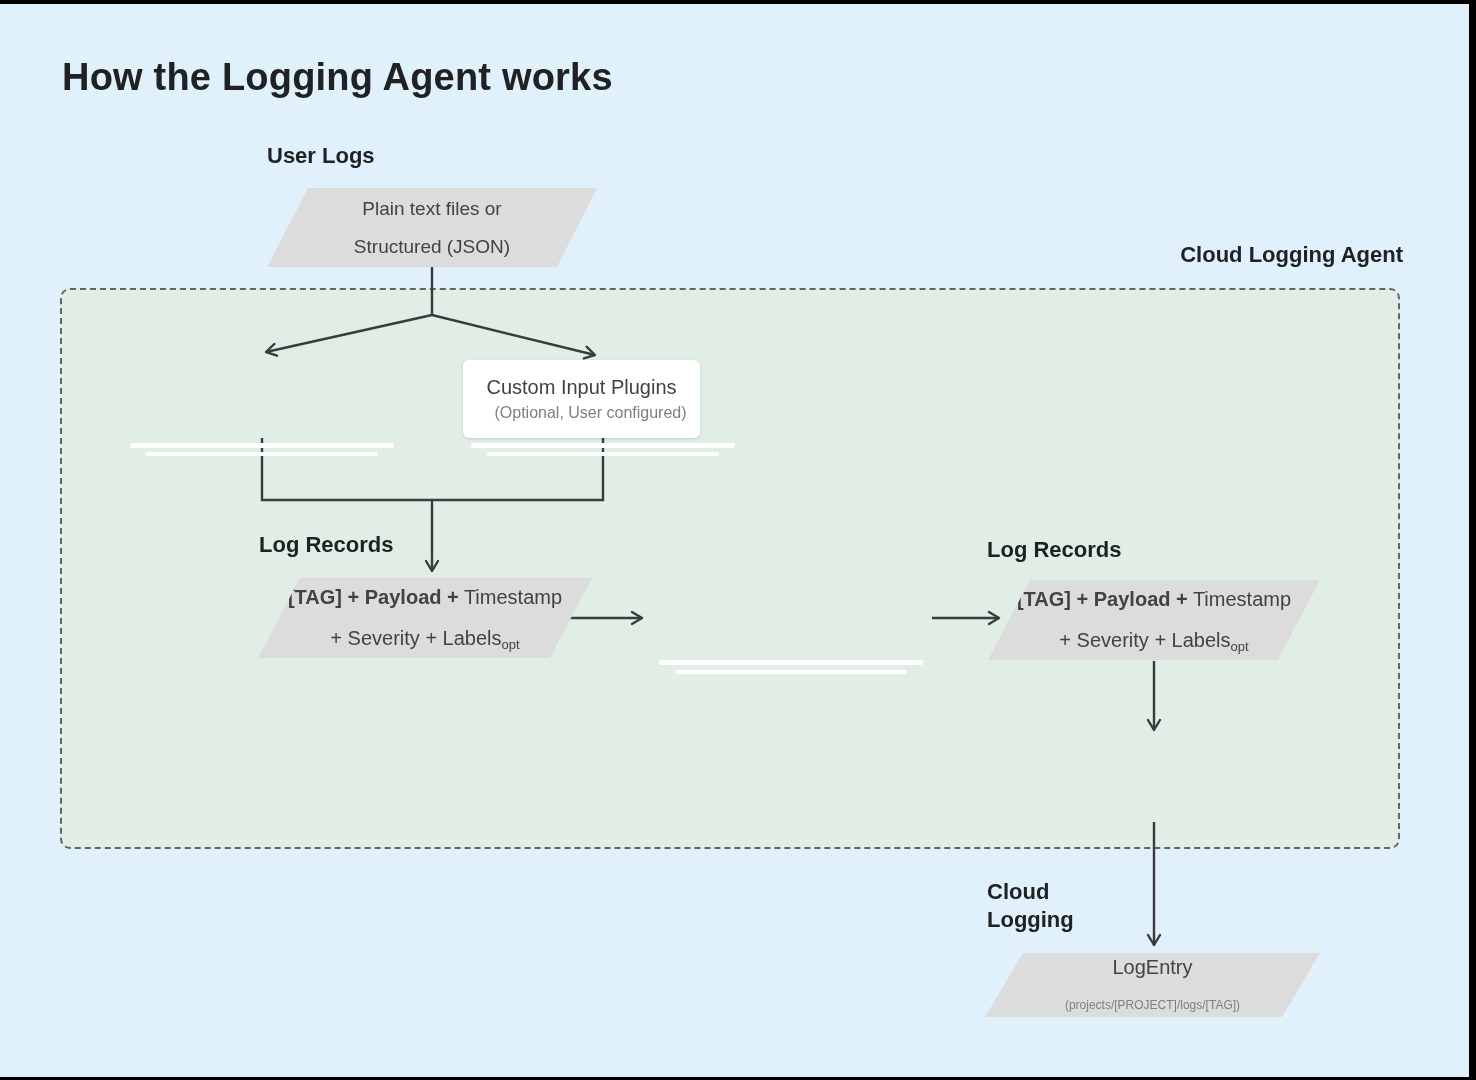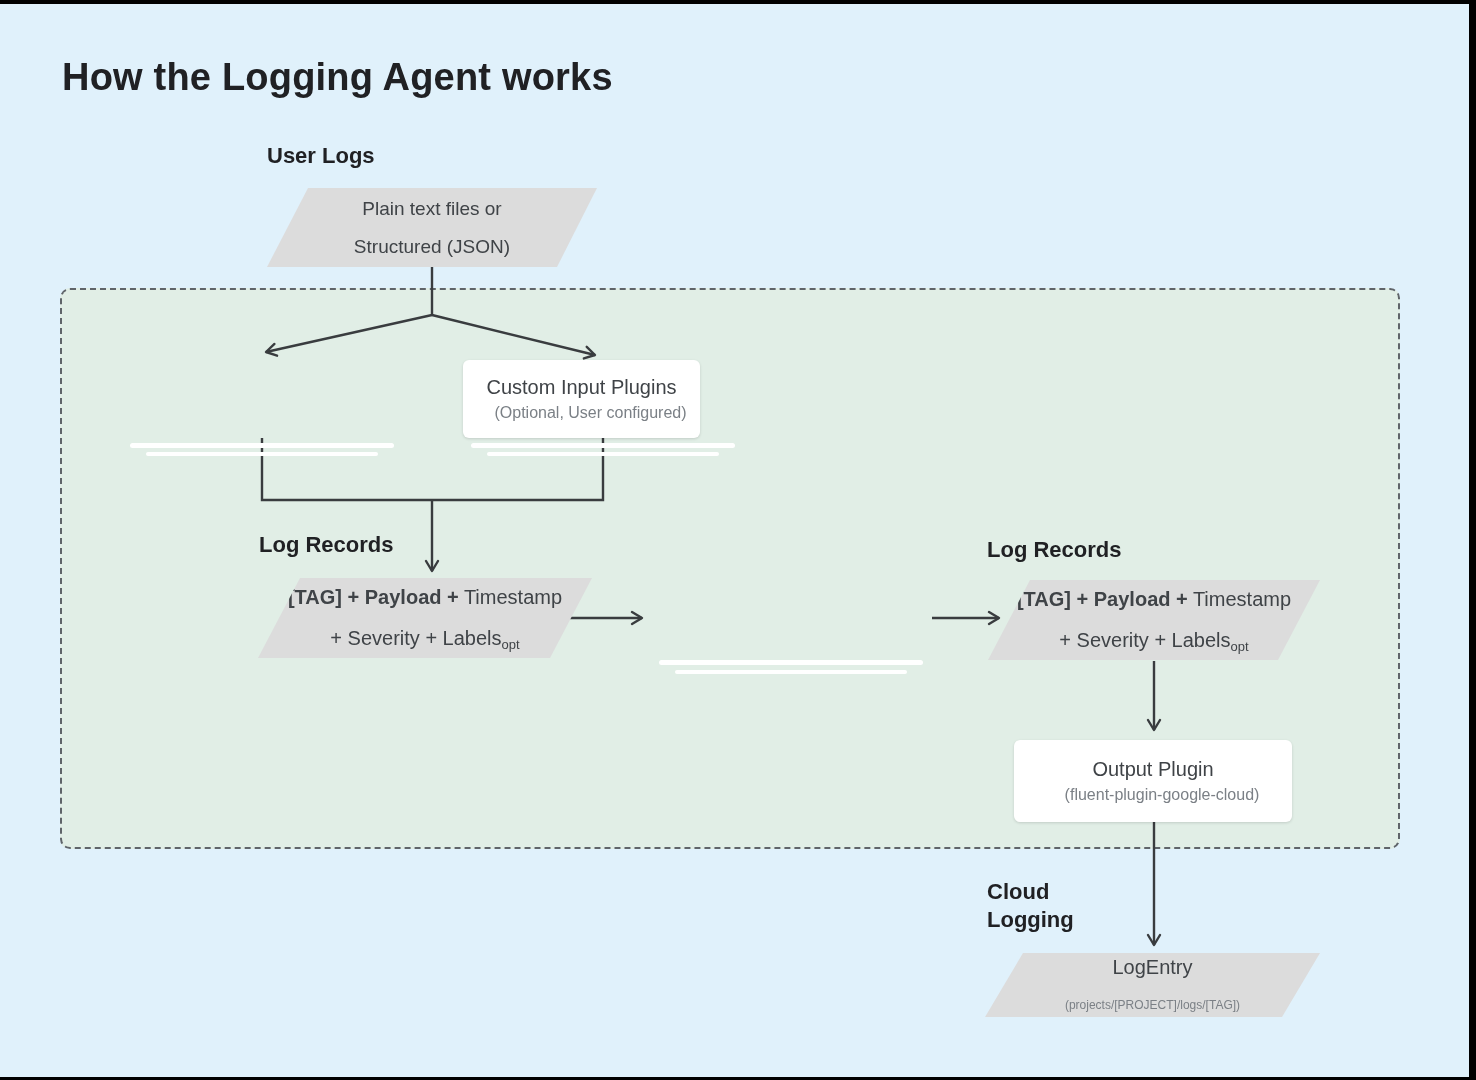--- a/index.html
+++ b/index.html
@@ -58,20 +58,21 @@
 </style>
 </head>
 <body>
 
 <div id="screen">
 
   <div class="abs title" style="left:62px;top:56px;">How the Logging Agent works</div>
 
   <div class="abs label" style="left:267px;top:142px;">User Logs</div>
 
+  <div class="abs label" style="left:1003px;top:241px;width:400px;text-align:right;">Cloud Logging Agent</div>
 
   <div class="abs agent-box" style="left:60px;top:288px;width:1340px;height:561px;"></div>
 
   <svg class="wires" width="1476" height="1080" viewBox="0 0 1476 1080">
     <defs>
       <marker id="arrow" viewBox="0 0 16 16" refX="13" refY="8" markerWidth="16" markerHeight="16" markerUnits="userSpaceOnUse" orient="auto">
         <path d="M3,2 L13,8 L3,14" stroke-linecap="round" stroke-linejoin="round"></path>
       </marker>
     </defs>
     <path d="M432 267 V315"></path>
@@ -111,24 +112,20 @@
   <div class="abs stack-bar" style="left:675px;top:670px;width:232px;height:4px;"></div>
 
 
   <div class="abs label" style="left:987px;top:536px;">Log Records</div>
 
   <div class="abs para skew42" style="left:988px;top:580px;width:332px;height:80px;">
     <div class="p-line-lg"><span class="bold">[TAG] + Payload +</span><span> Timestamp</span></div>
     <div class="p-line-lg"><span>+ Severity + Labels</span><sub class="opt">opt</sub></div>
   </div>
 
-  <div class="abs card" style="left:1014px;top:740px;width:278px;height:82px;">
-    <div class="card-title">Output Plugin</div>
-    <div class="card-subtitle">(fluent-plugin-google-cloud)</div>
-  </div>
 
   <div class="abs label" style="left:987px;top:878px;">
     <div>Cloud</div>
     <div>Logging</div>
   </div>
 
   <div class="abs para skew38" style="left:985px;top:953px;width:335px;height:64px;">
     <div class="p-title">LogEntry</div>
     <div class="p-sub">(projects/[PROJECT]/logs/[TAG])</div>
   </div>

